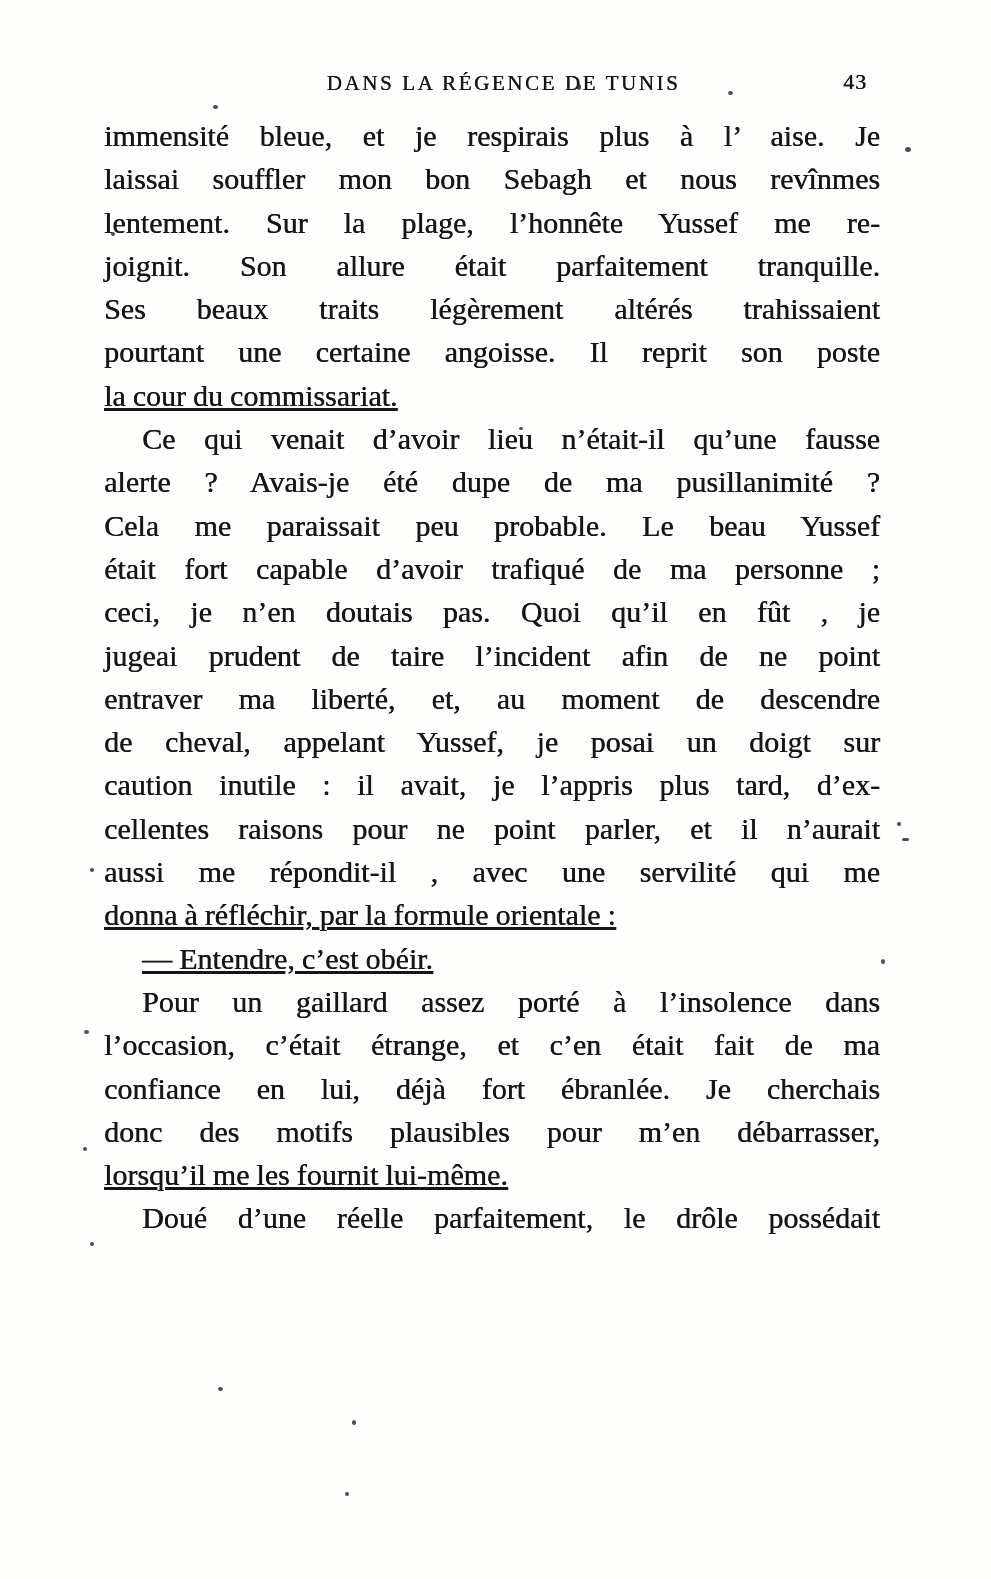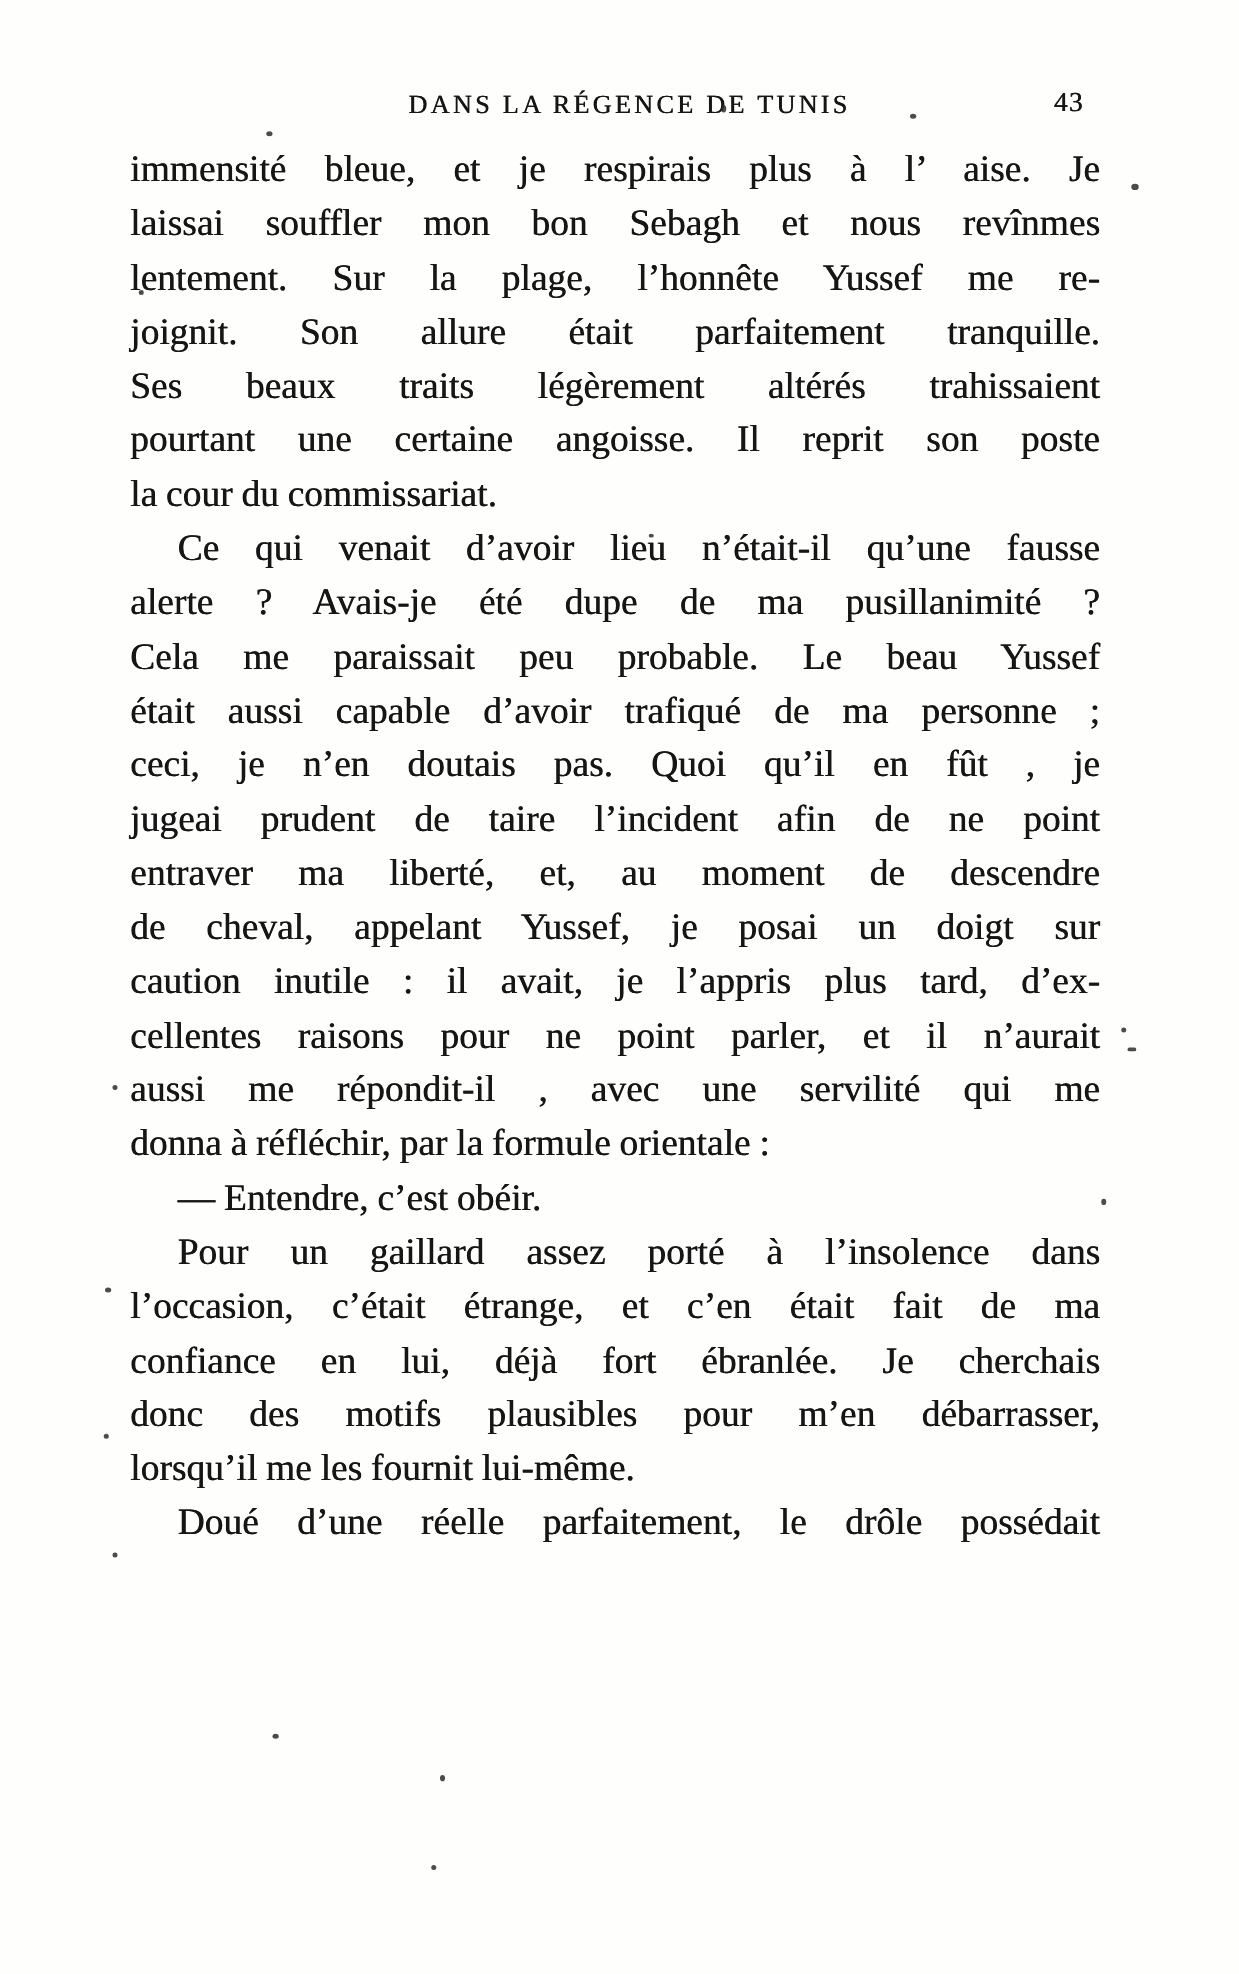--- a/index.html
+++ b/index.html
@@ -45,21 +45,21 @@
     width: 776px;
   }
   .line {
     font-size: 30px;
     line-height: 43.3px;
     text-align: justify;
     text-align-last: justify;
     word-spacing: -0.5px;
   }
   .line.indent { padding-left: 38px; }
-  .line.last   { text-align-last: left; }
+  .line.last   { text-align-last: left; text-decoration: underline; }
   .speck {
     position: absolute;
     background: #2b2b2b;
     border-radius: 50%;
     opacity: 0.85;
   }
 </style>
 </head>
 <body>
 
@@ -74,21 +74,21 @@
       <div class="line">immensité bleue, et je respirais plus à l’ aise. Je</div>
       <div class="line">laissai souffler mon bon Sebagh et nous revînmes</div>
       <div class="line">lentement. Sur la plage, l’honnête Yussef me re-</div>
       <div class="line">joignit. Son allure était parfaitement tranquille.</div>
       <div class="line">Ses beaux traits légèrement altérés trahissaient</div>
       <div class="line">pourtant une certaine angoisse. Il reprit son poste</div>
       <div class="line last">la cour du commissariat.</div>
       <div class="line indent">Ce qui venait d’avoir lieu n’était-il qu’une fausse</div>
       <div class="line">alerte ? Avais-je été dupe de ma pusillanimité ?</div>
       <div class="line">Cela me paraissait peu probable. Le beau Yussef</div>
-      <div class="line">était aussi capable d’avoir trafiqué de ma personne ;</div>
+      <div class="line">était fort capable d’avoir trafiqué de ma personne ;</div>
       <div class="line">ceci, je n’en doutais pas. Quoi qu’il en fût , je</div>
       <div class="line">jugeai prudent de taire l’incident afin de ne point</div>
       <div class="line">entraver ma liberté, et, au moment de descendre</div>
       <div class="line">de cheval, appelant Yussef, je posai un  doigt sur</div>
       <div class="line">caution inutile : il avait, je l’appris plus tard, d’ex-</div>
       <div class="line">cellentes raisons pour ne point parler, et il n’aurait</div>
       <div class="line">aussi me répondit-il , avec une servilité qui me</div>
       <div class="line last">donna à réfléchir, par la formule orientale :</div>
       <div class="line indent last">— Entendre, c’est obéir.</div>
       <div class="line indent">Pour un gaillard assez porté à l’insolence dans</div>

